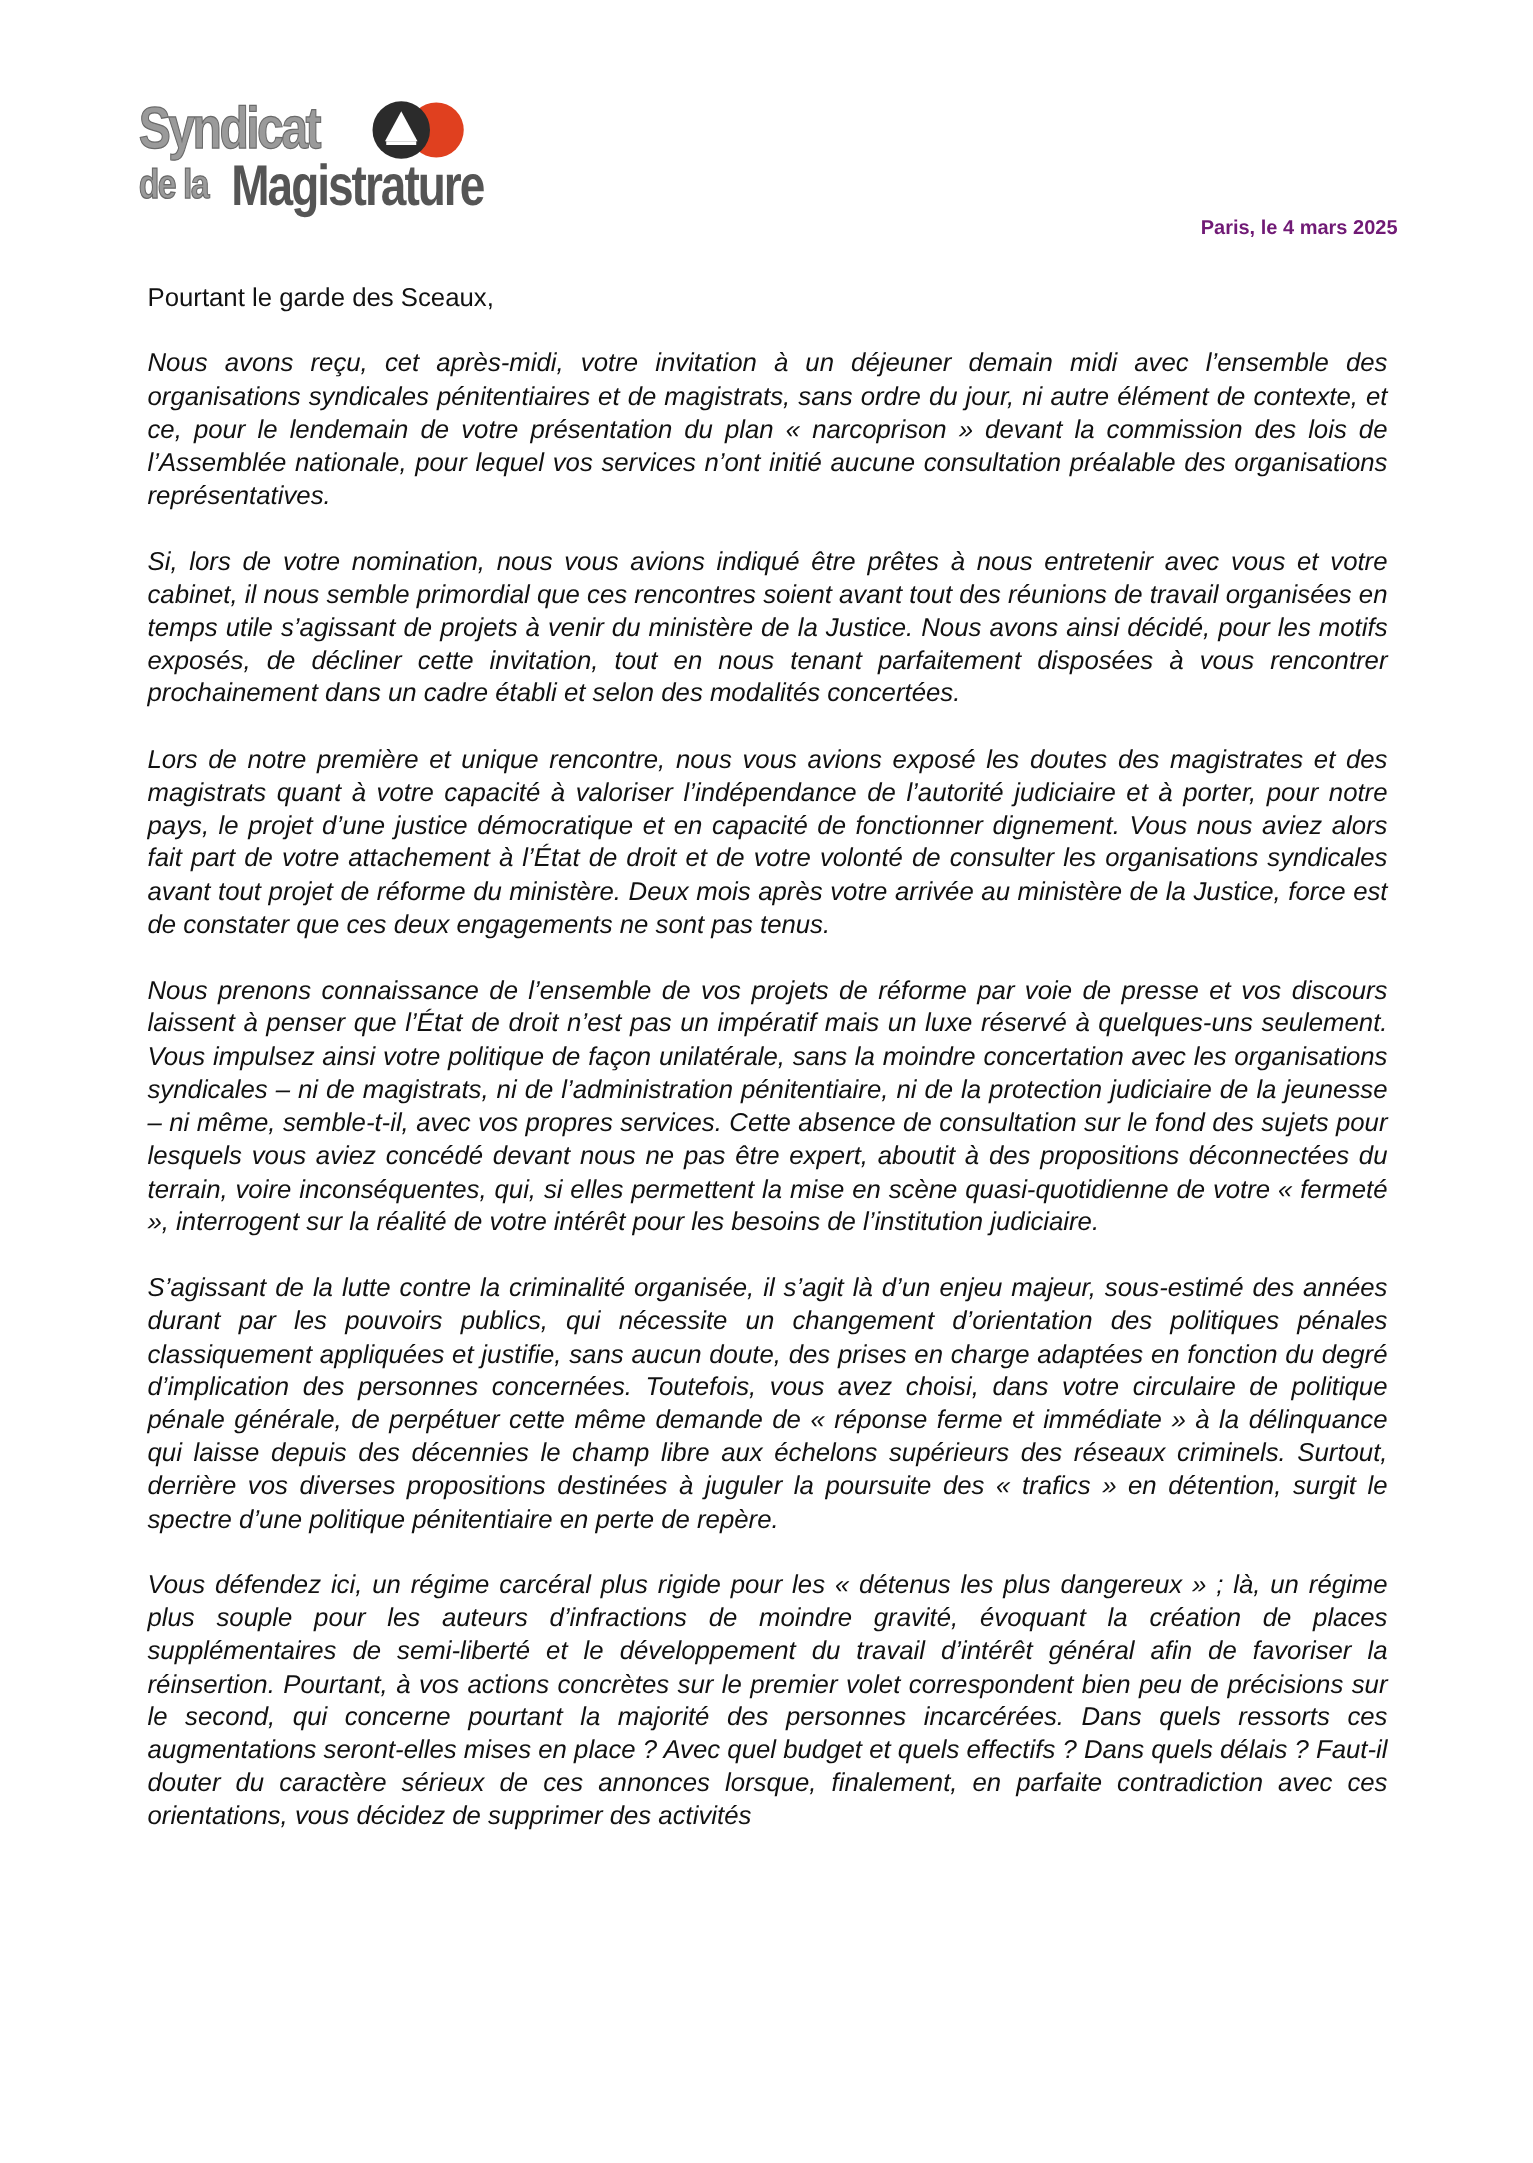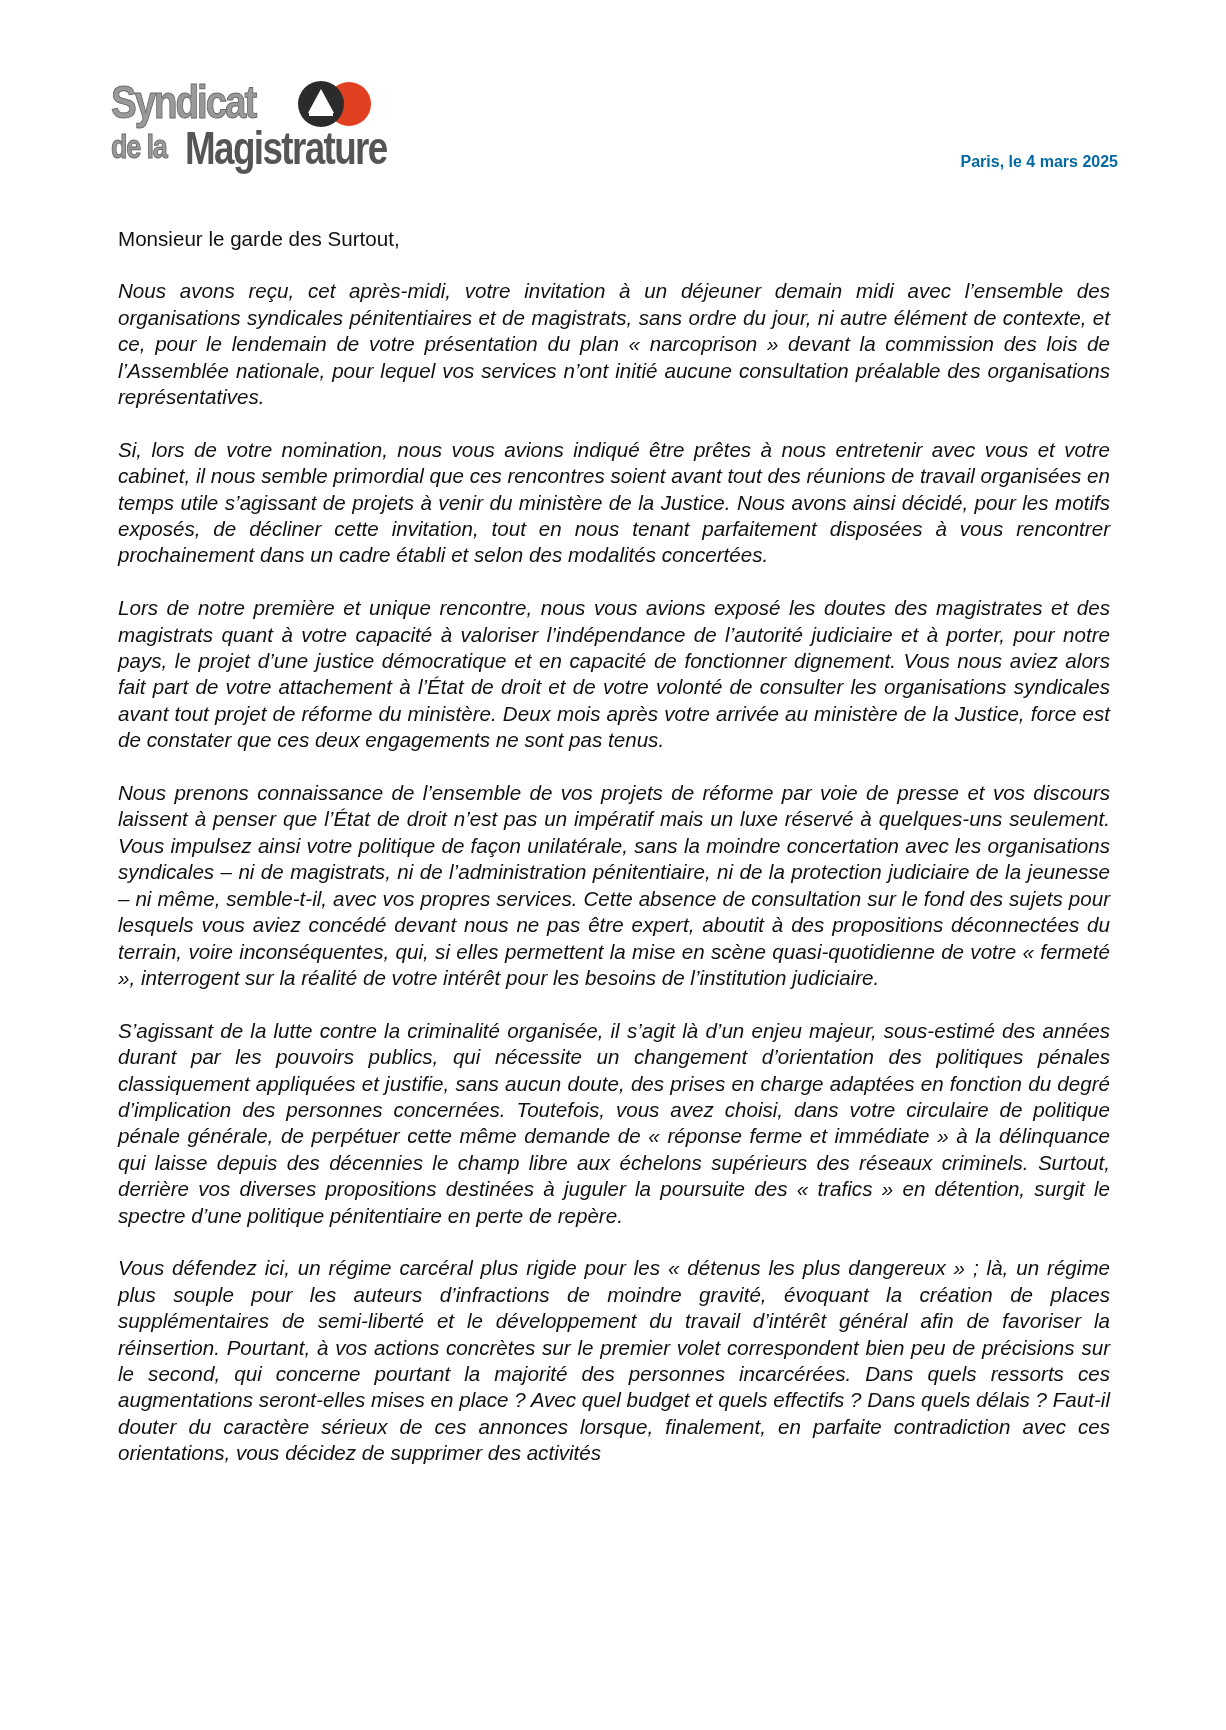--- a/index.html
+++ b/index.html
@@ -66,24 +66,24 @@
   .logo-mark {
     position: absolute;
     left: 174px;
     top: 2px;
     width: 88px;
     height: 48px;
   }
   .date {
     position: absolute;
     right: 108px;
-    top: 153px;
+    top: 174px;
     font-weight: bold;
     font-size: 16px;
-    color: #0369a1;
+    color: #701a75;
   }
   .letter {
     position: absolute;
     left: 118px;
     top: 226px;
     width: 992px;
     font-size: 20.6px;
     line-height: 26.4px;
   }
   .salutation {
@@ -107,20 +107,20 @@
     <path d="M36 9 L49 33 L23 33 Z" fill="#ffffff"></path>
     <rect x="24" y="33" width="24" height="3" fill="#ffffff"></rect>
   </svg>
   <div class="logo-de-la">de la</div>
   <div class="logo-magistrature">Magistrature</div>
 </div>
 
 <div class="date">Paris, le 4 mars 2025</div>
 
 <div class="letter">
-  <p class="salutation">Monsieur le garde des Surtout,</p>
+  <p class="salutation">Pourtant le garde des Sceaux,</p>
   <p class="para">Nous avons reçu, cet après-midi, votre invitation à un déjeuner demain midi avec l’ensemble des organisations syndicales pénitentiaires et de magistrats, sans ordre du jour, ni autre élément de contexte, et ce, pour le lendemain de votre présentation du plan « narcoprison » devant la commission des lois de l’Assemblée nationale, pour lequel vos services n’ont initié aucune consultation préalable des organisations représentatives.</p>
   <p class="para">Si, lors de votre nomination, nous vous avions indiqué être prêtes à nous entretenir avec vous et votre cabinet, il nous semble primordial que ces rencontres soient avant tout des réunions de travail organisées en temps utile s’agissant de projets à venir du ministère de la Justice. Nous avons ainsi décidé, pour les motifs exposés, de décliner cette invitation, tout en nous tenant parfaitement disposées à vous rencontrer prochainement dans un cadre établi et selon des modalités concertées.</p>
   <p class="para">Lors de notre première et unique rencontre, nous vous avions exposé les doutes des magistrates et des magistrats quant à votre capacité à valoriser l’indépendance de l’autorité judiciaire et à porter, pour notre pays, le projet d’une justice démocratique et en capacité de fonctionner dignement. Vous nous aviez alors fait part de votre attachement à l’État de droit et de votre volonté de consulter les organisations syndicales avant tout projet de réforme du ministère. Deux mois après votre arrivée au ministère de la Justice, force est de constater que ces deux engagements ne sont pas tenus.</p>
   <p class="para">Nous prenons connaissance de l’ensemble de vos projets de réforme par voie de presse et vos discours laissent à penser que l’État de droit n’est pas un impératif mais un luxe réservé à quelques-uns seulement. Vous impulsez ainsi votre politique de façon unilatérale, sans la moindre concertation avec les organisations syndicales – ni de magistrats, ni de l’administration pénitentiaire, ni de la protection judiciaire de la jeunesse – ni même, semble-t-il, avec vos propres services. Cette absence de consultation sur le fond des sujets pour lesquels vous aviez concédé devant nous ne pas être expert, aboutit à des propositions déconnectées du terrain, voire inconséquentes, qui, si elles permettent la mise en scène quasi-quotidienne de votre « fermeté », interrogent sur la réalité de votre intérêt pour les besoins de l’institution judiciaire.</p>
   <p class="para">S’agissant de la lutte contre la criminalité organisée, il s’agit là d’un enjeu majeur, sous-estimé des années durant par les pouvoirs publics, qui nécessite un changement d’orientation des politiques pénales classiquement appliquées et justifie, sans aucun doute, des prises en charge adaptées en fonction du degré d’implication des personnes concernées. Toutefois, vous avez choisi, dans votre circulaire de politique pénale générale, de perpétuer cette même demande de « réponse ferme et immédiate » à la délinquance qui laisse depuis des décennies le champ libre aux échelons supérieurs des réseaux criminels. Surtout, derrière vos diverses propositions destinées à juguler la poursuite des « trafics » en détention, surgit le spectre d’une politique pénitentiaire en perte de repère.</p>
   <p class="para">Vous défendez ici, un régime carcéral plus rigide pour les « détenus les plus dangereux » ; là, un régime plus souple pour les auteurs d’infractions de moindre gravité, évoquant la création de places supplémentaires de semi-liberté et le développement du travail d’intérêt général afin de favoriser la réinsertion. Pourtant, à vos actions concrètes sur le premier volet correspondent bien peu de précisions sur le second, qui concerne pourtant la majorité des personnes incarcérées. Dans quels ressorts ces augmentations seront-elles mises en place ? Avec quel budget et quels effectifs ? Dans quels délais ? Faut-il douter du caractère sérieux de ces annonces lorsque, finalement, en parfaite contradiction avec ces orientations, vous décidez de supprimer des activités</p>
 </div>
 
 </body></html>

